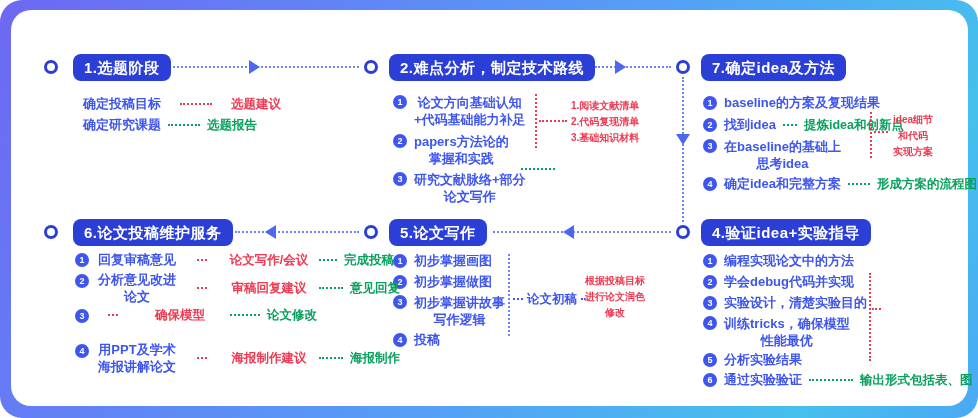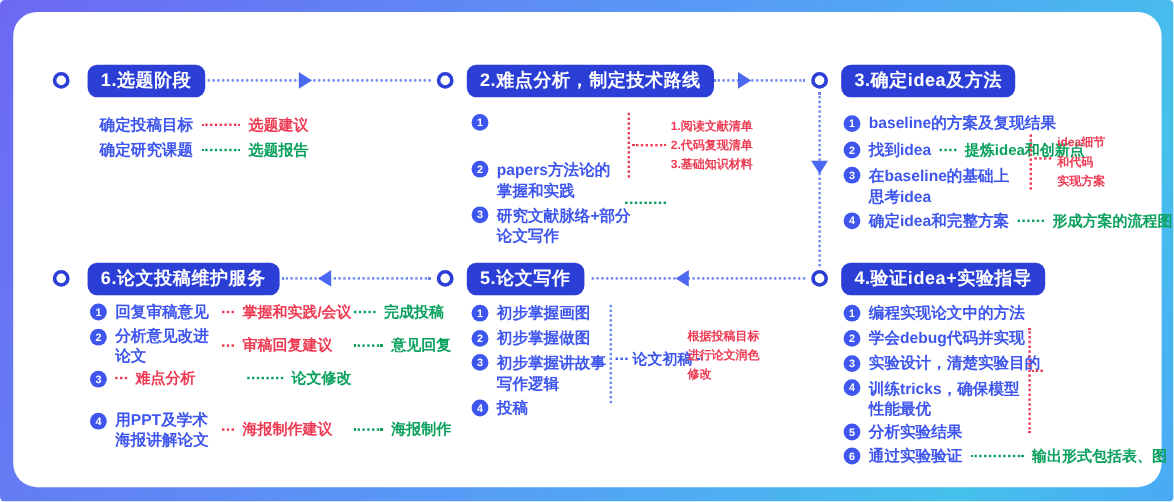--- a/index.html
+++ b/index.html
@@ -1,37 +1,37 @@
 <!DOCTYPE html>
 <html><head>
 <meta charset="utf-8">
 <style>
   html,body{margin:0;padding:0;background:#ffffff;font-family:"Liberation Sans","DejaVu Sans",sans-serif;}
-  .canvas{position:relative;width:978px;height:418px;border-radius:4px;
-          background:linear-gradient(120deg,#6d68f3 0%,#55a0f6 55%,#45c0ec 85%,#4aa9f5 100%);overflow:hidden;}
+  .canvas{position:relative;width:978px;height:418px;border-radius:22px;
+          background:linear-gradient(120deg,#6d68f3 0%,#55a0f6 55%,#45c0ec 85%,#4aa9f5 100%);overflow:hidden;text-align:center;}
   .card{position:absolute;left:11px;top:10px;right:10px;bottom:12px;background:#ffffff;border-radius:20px;}
   .abs{position:absolute;}
   .badge{position:absolute;background:#2b3ed6;color:#fff;font-size:15px;font-weight:700;
          padding:3px 11px;border-radius:8px;line-height:21px;letter-spacing:.5px;white-space:nowrap;}
   .ring{position:absolute;width:8px;height:8px;border:3px solid #2b3ed6;border-radius:50%;background:#fff;}
   .hline{position:absolute;height:0;border-top:2px dotted #6c86f5;}
   .vline{position:absolute;width:0;border-left:2px dotted #6c86f5;}
   .vline.red{border-left:2px dotted #ee3a52;}
   .tri{position:absolute;width:0;height:0;}
   .tri-r{border-left:11px solid #4d68f0;border-top:7px solid transparent;border-bottom:7px solid transparent;}
   .tri-l{border-right:11px solid #4d68f0;border-top:7px solid transparent;border-bottom:7px solid transparent;}
   .tri-d{border-top:11px solid #4d68f0;border-left:7px solid transparent;border-right:7px solid transparent;}
   .row{position:absolute;display:flex;align-items:center;gap:7px;white-space:nowrap;}
   .row.top{align-items:flex-start;}
   .itxt{color:#3e56ee;font-size:13px;font-weight:600;line-height:17px;}
   .pre{white-space:pre-line;}
   .num{flex:0 0 auto;width:14px;height:14px;border-radius:50%;background:#3e56ee;color:#fff;
        font-size:9px;font-weight:700;display:inline-flex;align-items:center;justify-content:center;margin-top:1px;}
   .note{font-size:12.5px;font-weight:700;line-height:16px;}
-  .red{color:#ee3a52;}
+  .red{color:#ee3a52;margin-left:12px;}
   .green{color:#0aa15e;}
   .blue{color:#3e56ee;}
   .dots{display:inline-block;height:0;border-top:2px dotted currentColor;flex:0 0 auto;}
   .noteblock{position:absolute;font-size:10px;font-weight:700;line-height:16px;white-space:pre-line;}
 </style>
 </head>
 <body>
 
 <div class="canvas">
   <div class="card">
@@ -62,39 +62,41 @@
     </div>
     <div class="row" style="left:72px;top:106px">
       <span class="itxt">确定研究课题</span>
       <i class="dots green" style="width:32px"></i>
       <span class="note green">选题报告</span>
     </div>
 
     <div class="badge" style="left:378px;top:44px">2.难点分析，制定技术路线</div>
     <div class="row top" style="left:382px;top:84px">
       <span class="num">1</span>
+      <span class="itxt pre">论文方向基础认知
++代码基础能力补足</span>
     </div>
     <div class="row top" style="left:382px;top:123px">
       <span class="num">2</span>
       <span class="itxt pre">papers方法论的
 掌握和实践</span>
     </div>
     <div class="row top" style="left:382px;top:161px">
       <span class="num">3</span>
       <span class="itxt pre">研究文献脉络+部分
 论文写作</span>
     </div>
     <div class="vline red" style="left:512px;top:84px;height:54px"></div>
     <i class="dots red abs" style="left:516px;top:110px;width:28px"></i>
     <div class="noteblock red" style="left:548px;top:88px">1.阅读文献清单
 2.代码复现清单
 3.基础知识材料</div>
     <i class="dots green abs" style="left:510px;top:158px;width:34px"></i>
 
-    <div class="badge" style="left:690px;top:44px">3.确定idea及方法</div>
+    <div class="badge" style="left:690px;top:44px">7.确定idea及方法</div>
     <div class="row" style="left:692px;top:84px">
       <span class="num">1</span>
       <span class="itxt">baseline的方案及复现结果</span>
     </div>
     <div class="row" style="left:692px;top:106px">
       <span class="num">2</span>
       <span class="itxt">找到idea</span>
       <i class="dots green" style="width:14px"></i>
       <span class="note green">提炼idea和创新点</span>
     </div>
@@ -172,37 +174,37 @@
     </div>
     <div class="noteblock red" style="left:562px;top:263px">根据投稿目标
 进行论文润色
 修改</div>
 
     <div class="badge" style="left:62px;top:209px">6.论文投稿维护服务</div>
     <div class="row" style="left:64px;top:241px">
       <span class="num">1</span>
       <span class="itxt" style="width:82px">回复审稿意见</span>
       <i class="dots red" style="width:10px"></i>
-      <span class="note red" style="width:86px">掌握和实践/会议</span>
+      <span class="note red" style="width:86px">论文写作/会议</span>
       <i class="dots green" style="width:18px"></i>
       <span class="note green">完成投稿</span>
     </div>
     <div class="row" style="left:64px;top:261px">
       <span class="num" style="align-self:flex-start;margin-top:3px">2</span>
       <span class="itxt pre" style="width:82px">分析意见改进
 论文</span>
       <i class="dots red" style="width:10px"></i>
       <span class="note red" style="width:86px">审稿回复建议</span>
       <i class="dots green" style="width:24px"></i>
       <span class="note green">意见回复</span>
     </div>
     <div class="row" style="left:64px;top:296px">
       <span class="num" style="align-self:flex-start;margin-top:3px">3</span>
       <i class="dots red" style="width:10px"></i>
-      <span class="note red" style="width:86px">难点分析</span>
+      <span class="note red" style="width:86px">确保模型</span>
       <i class="dots green" style="width:30px"></i>
       <span class="note green">论文修改</span>
     </div>
     <div class="row" style="left:64px;top:331px">
       <span class="num" style="align-self:flex-start;margin-top:3px">4</span>
       <span class="itxt pre" style="width:82px">用PPT及学术
 海报讲解论文</span>
       <i class="dots red" style="width:10px"></i>
       <span class="note red" style="width:86px">海报制作建议</span>
       <i class="dots green" style="width:24px"></i>

